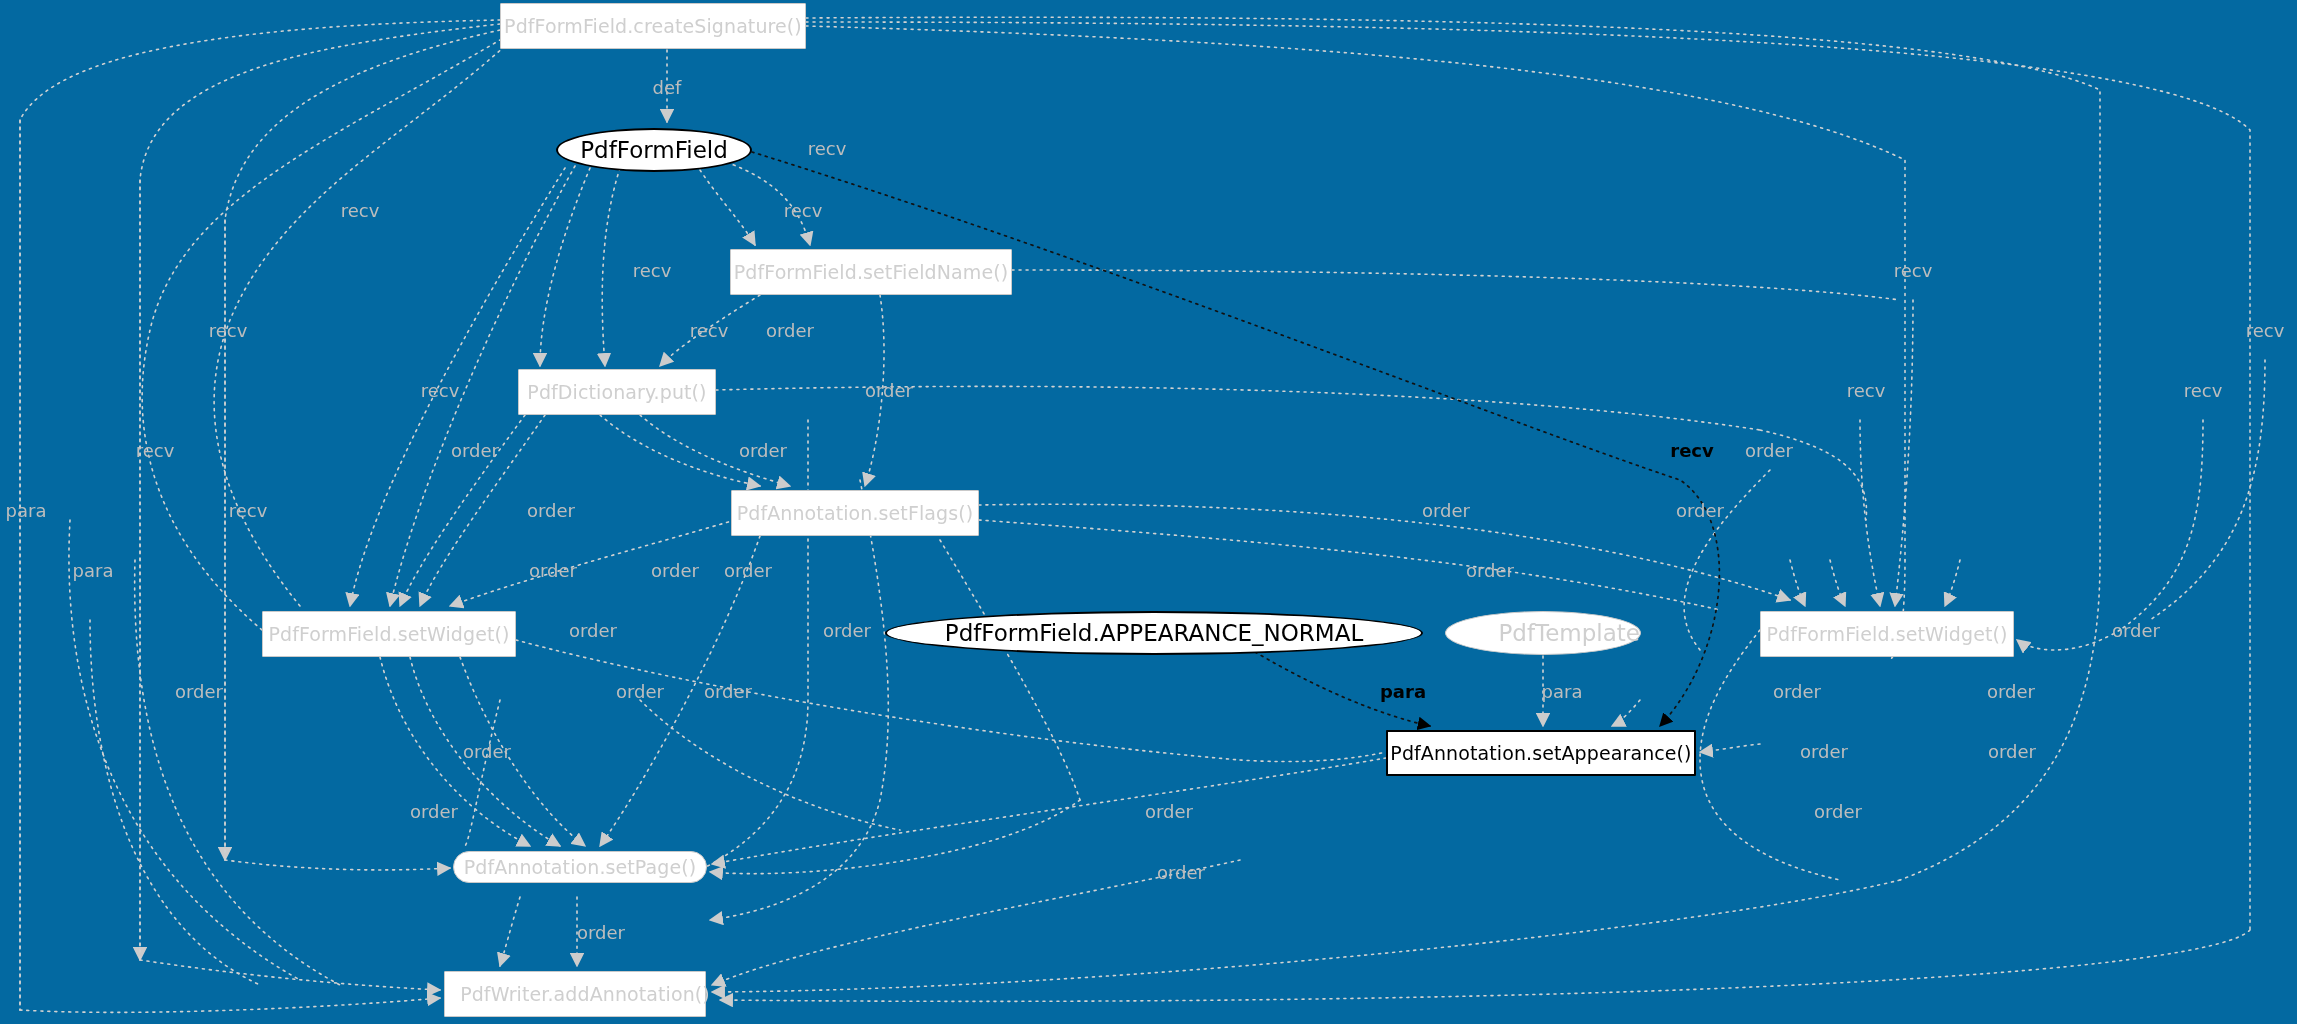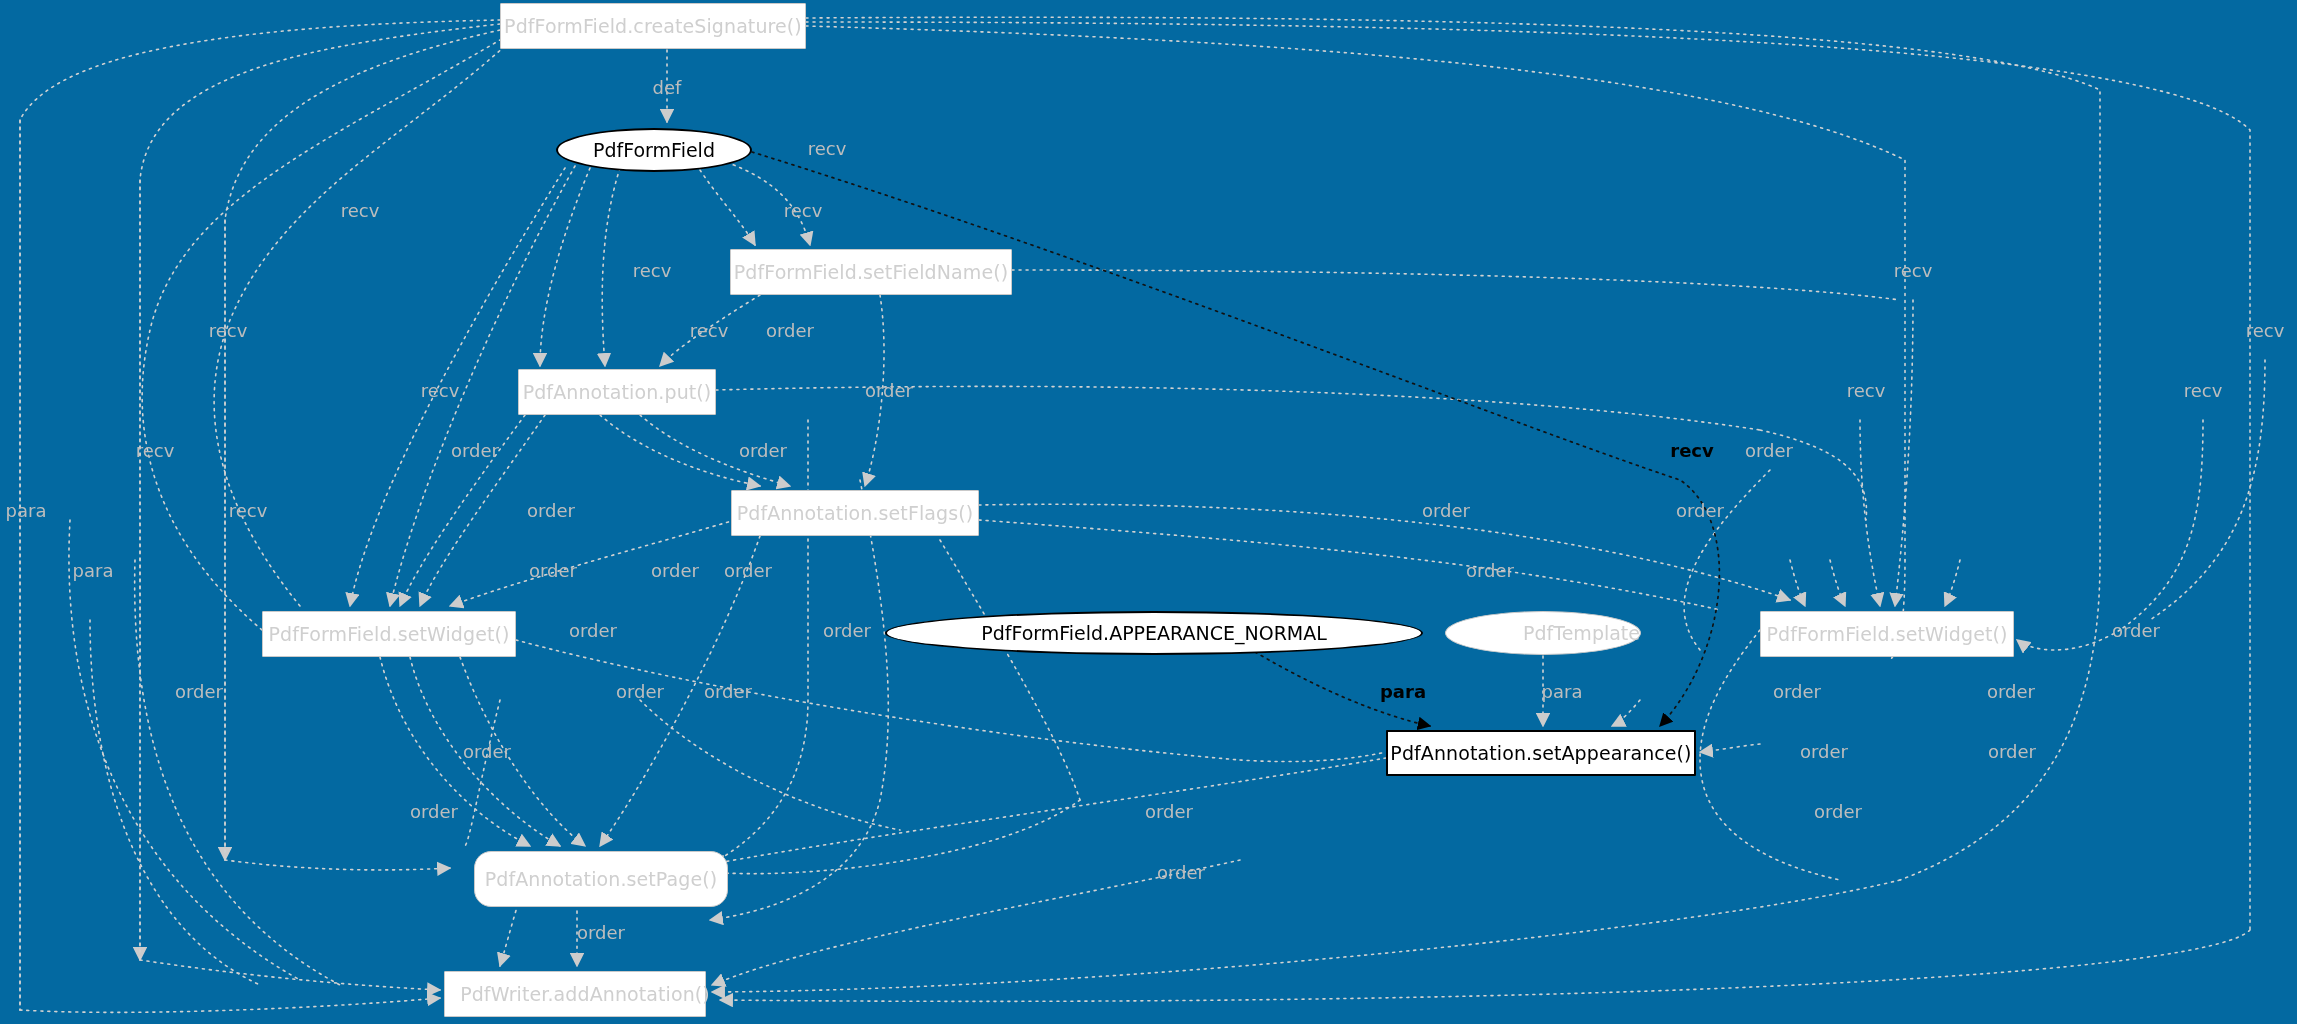--- a/index.html
+++ b/index.html
@@ -54,21 +54,21 @@
     color: #000000;
   }
   .node-ellipse {
     position: absolute;
     box-sizing: border-box;
     display: flex;
     align-items: center;
     justify-content: center;
     white-space: nowrap;
     border-radius: 50%;
-    font-size: 19px;
+    font-size: 23px;
     background: #ffffff;
   }
   .node-ellipse.dim {
     border: 1.5px solid #c9c9c9;
     color: #cfcfcf;
     justify-content: flex-end;
   }
   .node-ellipse.highlight {
     border: 2px solid #000000;
     color: #000000;
@@ -210,41 +210,41 @@
       <div class="node-box rect" style="left: 500px; top: 3px; width: 306px; height: 46px;">
         <span>PdfFormField.createSignature()</span>
       </div>
       <div class="node-ellipse highlight" style="left: 556px; top: 128px; width: 196px; height: 44px;">
         <span>PdfFormField</span>
       </div>
       <div class="node-box rect" style="left: 730px; top: 249px; width: 282px; height: 46px;">
         <span>PdfFormField.setFieldName()</span>
       </div>
       <div class="node-box rect" style="left: 518px; top: 369px; width: 198px; height: 46px;">
-        <span>PdfAnnotation.put()</span>
+        <span>PdfDictionary.put()</span>
       </div>
       <div class="node-box rect" style="left: 731px; top: 490px; width: 248px; height: 46px;">
         <span>PdfAnnotation.setFlags()</span>
       </div>
       <div class="node-ellipse highlight" style="left: 885px; top: 611px; width: 538px; height: 44px;">
         <span>PdfFormField.APPEARANCE_NORMAL</span>
       </div>
       <div class="node-ellipse dim" style="left: 1445px; top: 611px; width: 196px; height: 44px;">
         <span>PdfTemplate</span>
       </div>
       <div class="node-box rect" style="left: 262px; top: 611px; width: 254px; height: 46px;">
         <span>PdfFormField.setWidget()</span>
       </div>
       <div class="node-box rect" style="left: 1760px; top: 611px; width: 254px; height: 46px;">
         <span>PdfFormField.setWidget()</span>
       </div>
       <div class="node-box rect highlight" style="left: 1386px; top: 730px; width: 310px; height: 46px;">
         <span>PdfAnnotation.setAppearance()</span>
       </div>
-      <div class="node-box rect" style="left: 474px; top: 851px; width: 254px; height: 56px; border-radius: 17px;">
+      <div class="node-box rect" style="left: 453px; top: 851px; width: 254px; height: 32px; border-radius: 17px;">
         <span>PdfAnnotation.setPage()</span>
       </div>
       <div class="node-box rect" style="left: 444px; top: 971px; width: 262px; height: 46px; padding-left: 20px;">
         <span>PdfWriter.addAnnotation()</span>
       </div>
     </div>
   <div id="labels-layer">
       <div class="edge-label dim" style="left: 667px; top: 88px;">def</div>
       <div class="edge-label dim" style="left: 827px; top: 149px;">recv</div>
       <div class="edge-label dim" style="left: 360px; top: 211px;">recv</div>

